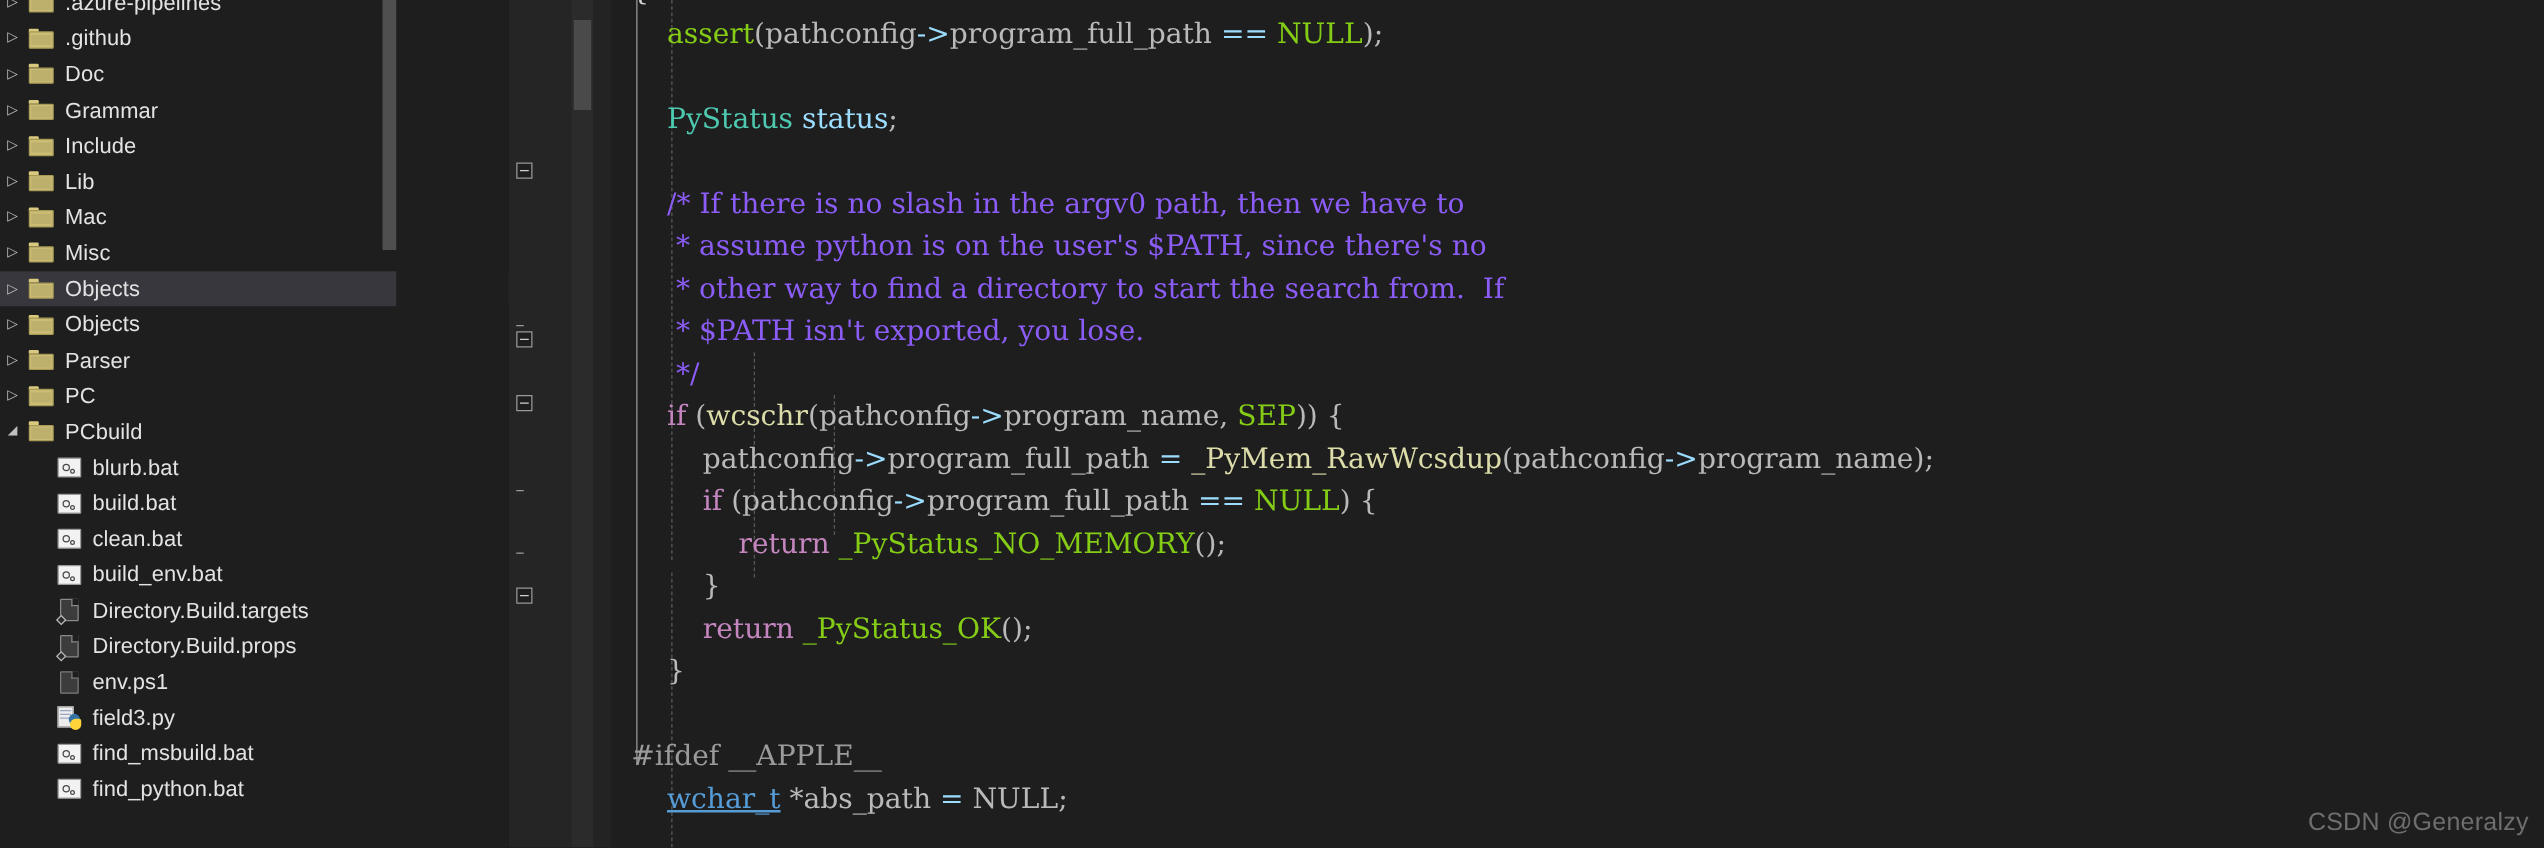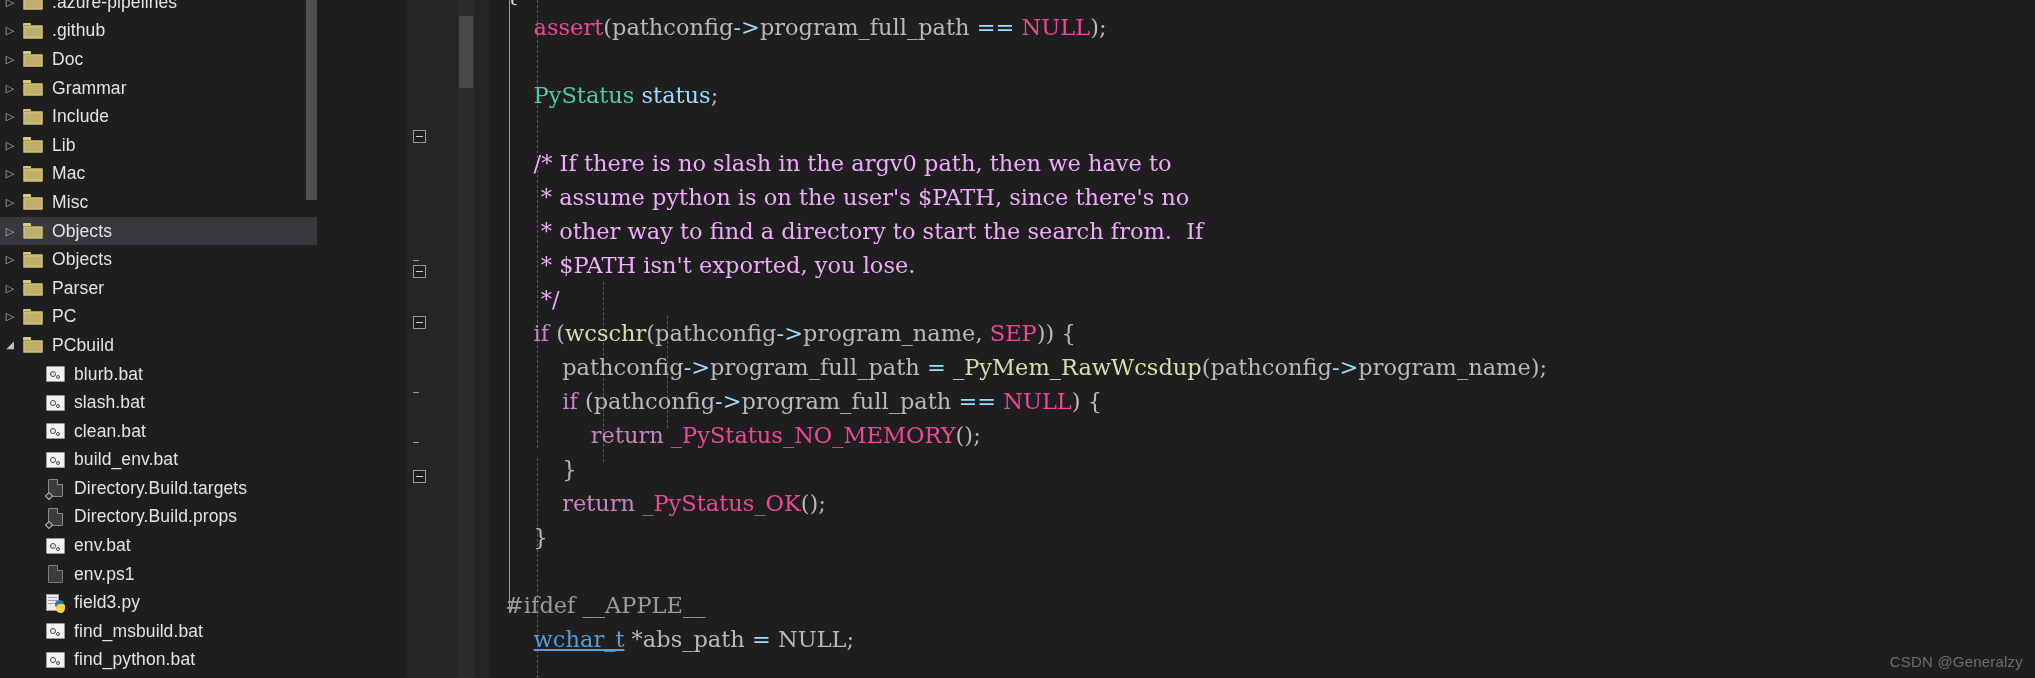--- a/index.html
+++ b/index.html
@@ -92,28 +92,28 @@
   .ln{display:block;height:34px;}
 
   
   .t-plain  {color:#d4d4d4;}
   .t-dim    {color:#b9b9b9;}
   .t-ctrl   {color:#c586c0;}
   .t-macro  {color:#9b9b9b;}
   .t-type   {color:#4EC9B0;}
   .t-var    {color:#9CDCFE;}
   .t-fn     {color:#DCDCAA;}
-  .t-const  {color:#ec4899;}
-  .t-cmt    {color:#f0abfc;}
+  .t-const  {color:#84cc16;}
+  .t-cmt    {color:#8b5cf6;}
   .t-op     {color:#9CDCFE;}
   .t-blue   {color:#569CD6;text-decoration:underline;}
 
   .watermark{
     position:absolute;right:12px;bottom:8px;
-    color:#6e6e6e;font-size:15px;
+    color:#6e6e6e;font-size:20px;
     font-family:"Liberation Sans",sans-serif;
     letter-spacing:.2px;
   }
 </style>
 </head>
 <body>
 
 <div class="app">
 
   <div class="sidebar">
@@ -265,21 +265,21 @@
           <span class="ico">
             <span class="bat"></span>
           </span>
           <span class="lbl">blurb.bat</span>
         </div>
         <div class="row">
           <span class="twisty" style="margin-left: 22px;"></span>
           <span class="ico">
             <span class="bat"></span>
           </span>
-          <span class="lbl">slash.bat</span>
+          <span class="lbl">build.bat</span>
         </div>
         <div class="row">
           <span class="twisty" style="margin-left: 22px;"></span>
           <span class="ico">
             <span class="bat"></span>
           </span>
           <span class="lbl">clean.bat</span>
         </div>
         <div class="row">
           <span class="twisty" style="margin-left: 22px;"></span>
@@ -300,27 +300,20 @@
         </div>
         <div class="row">
           <span class="twisty" style="margin-left: 22px;"></span>
           <span class="ico">
             <span class="xmldoc">
               <span class="fold"></span>
               <span class="dia"></span>
             </span>
           </span>
           <span class="lbl">Directory.Build.props</span>
-        </div>
-        <div class="row">
-          <span class="twisty" style="margin-left: 22px;"></span>
-          <span class="ico">
-            <span class="bat"></span>
-          </span>
-          <span class="lbl">env.bat</span>
         </div>
         <div class="row">
           <span class="twisty" style="margin-left: 22px;"></span>
           <span class="ico">
             <span class="doc">
               <span class="fold"></span>
             </span>
           </span>
           <span class="lbl">env.ps1</span>
         </div>

